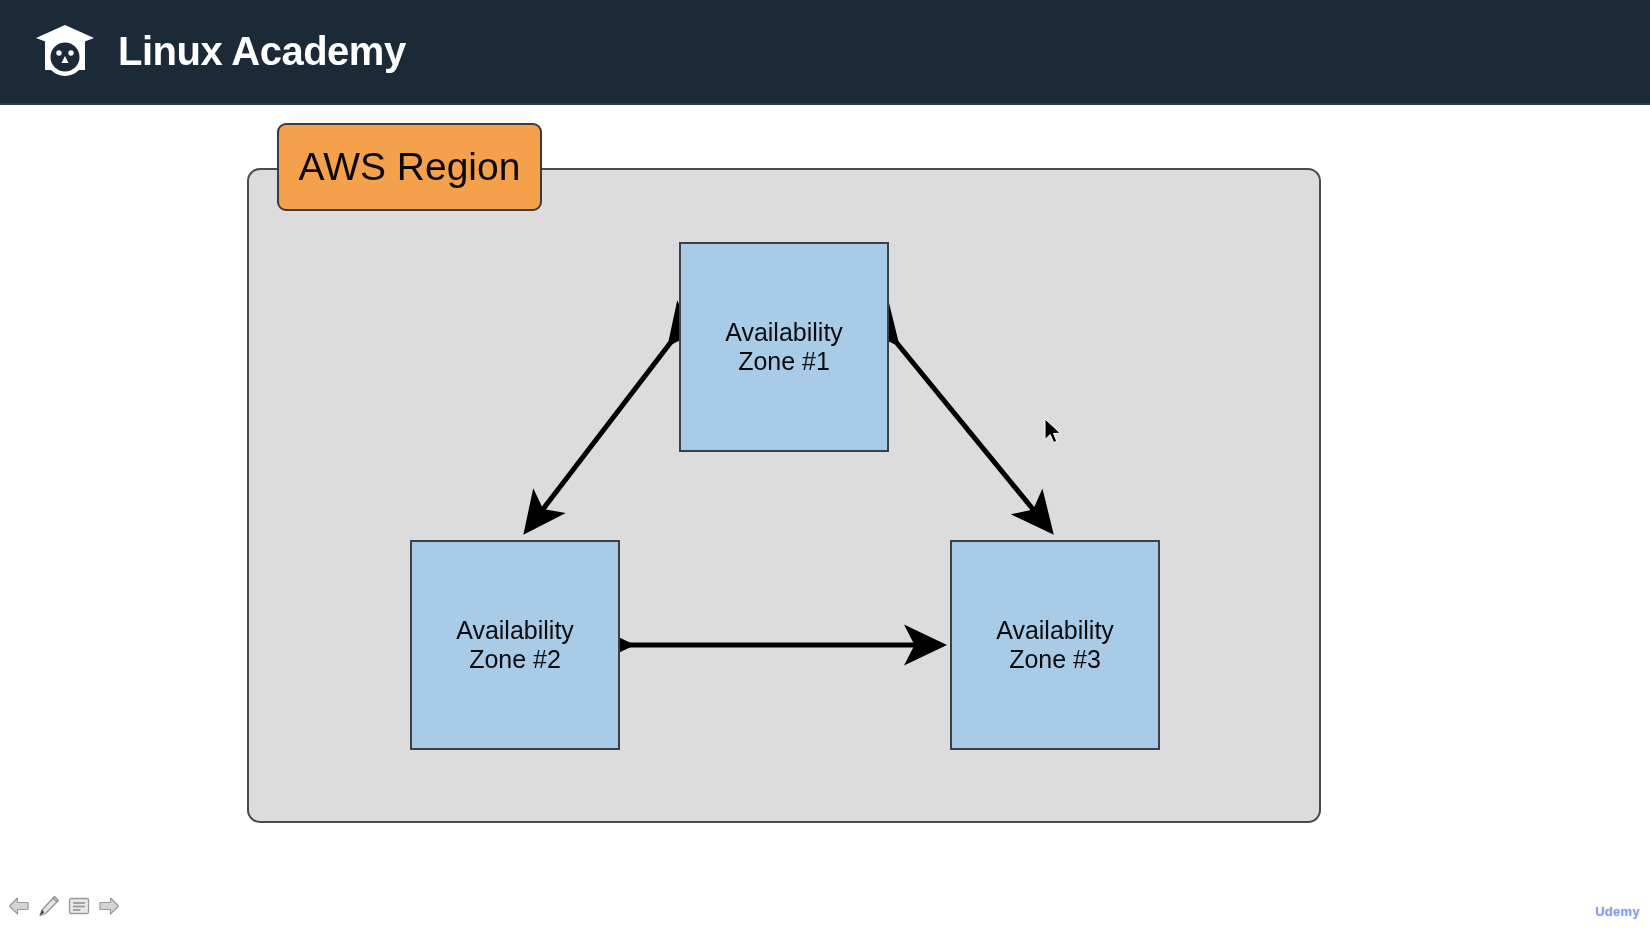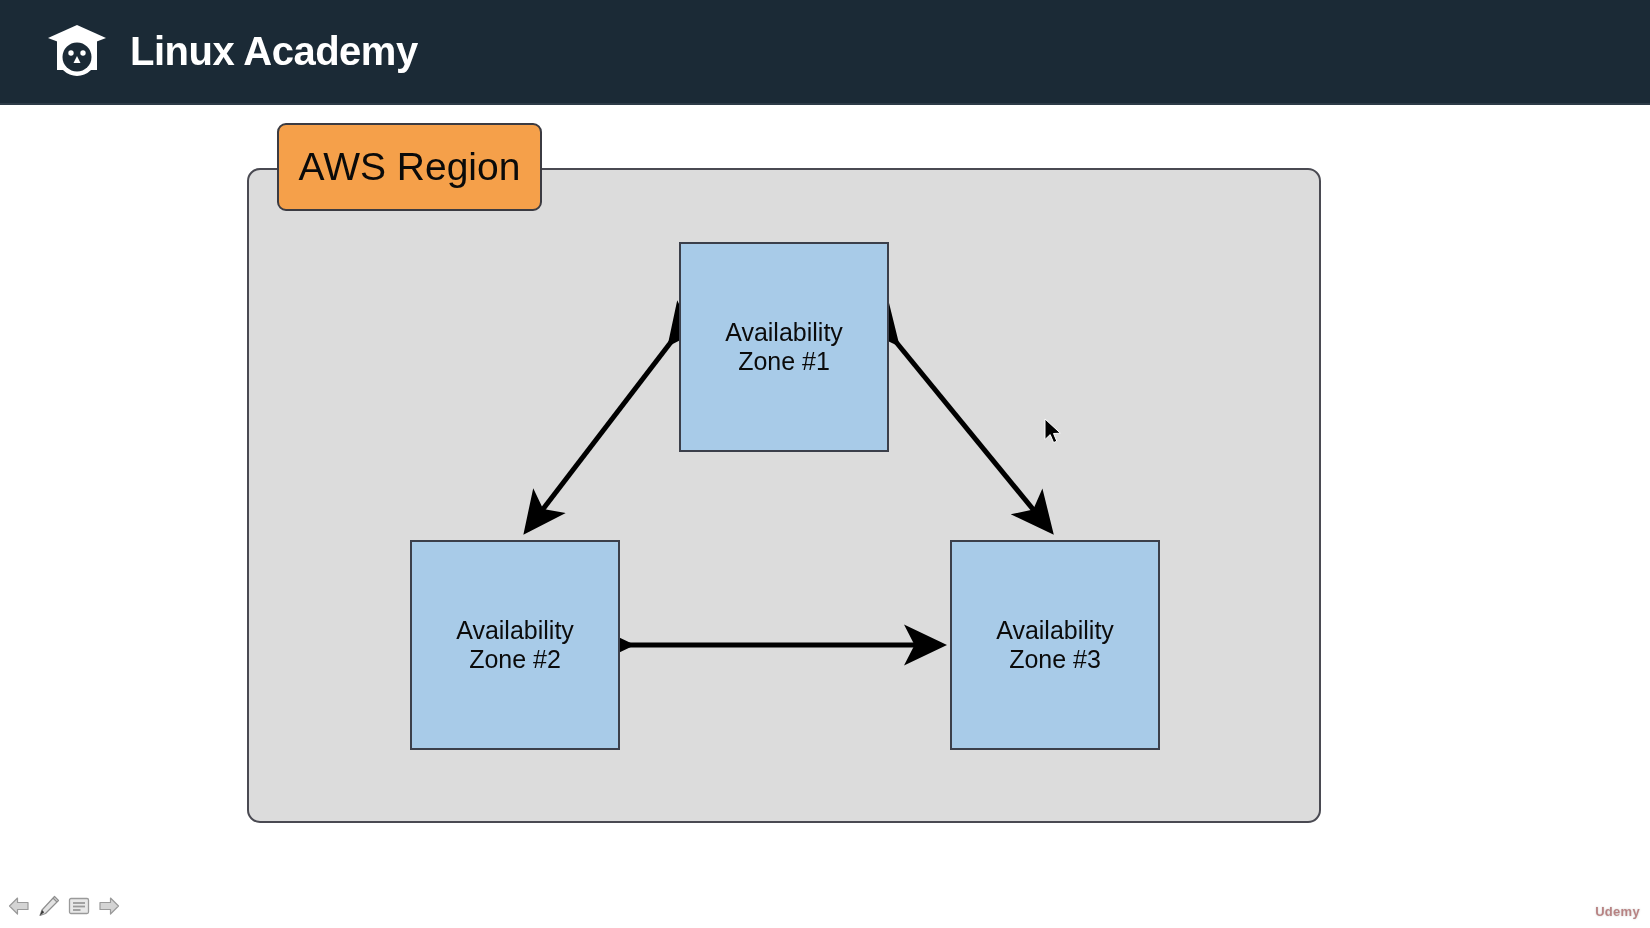--- a/index.html
+++ b/index.html
@@ -22,21 +22,20 @@
     position: absolute;
     left: 0;
     top: 0;
     width: 1650px;
     height: 105px;
     background: #1b2a36;
     box-sizing: border-box;
     display: flex;
     align-items: center;
     border-bottom: 2px solid #2d3b47;
-    padding-left: 12px;
   }
   .brand {
     display: flex;
     align-items: center;
     margin-left: 34px;
   }
   .owl-logo {
     width: 62px;
     height: 60px;
     display: block;
@@ -162,21 +161,21 @@
     position: absolute;
     right: 10px;
     bottom: 8px;
     display: flex;
     align-items: center;
     gap: 5px;
     opacity: 0.55;
     z-index: 10;
   }
   .watermark-text {
-    color: #7f1d1d;
+    color: #1d4ed8;
     font-size: 13px;
     font-weight: bold;
     text-shadow: 0 0 2px rgba(140,140,140,0.85);
     letter-spacing: 0.3px;
   }
 </style>
 </head>
 <body>
 
 <div class="header">

